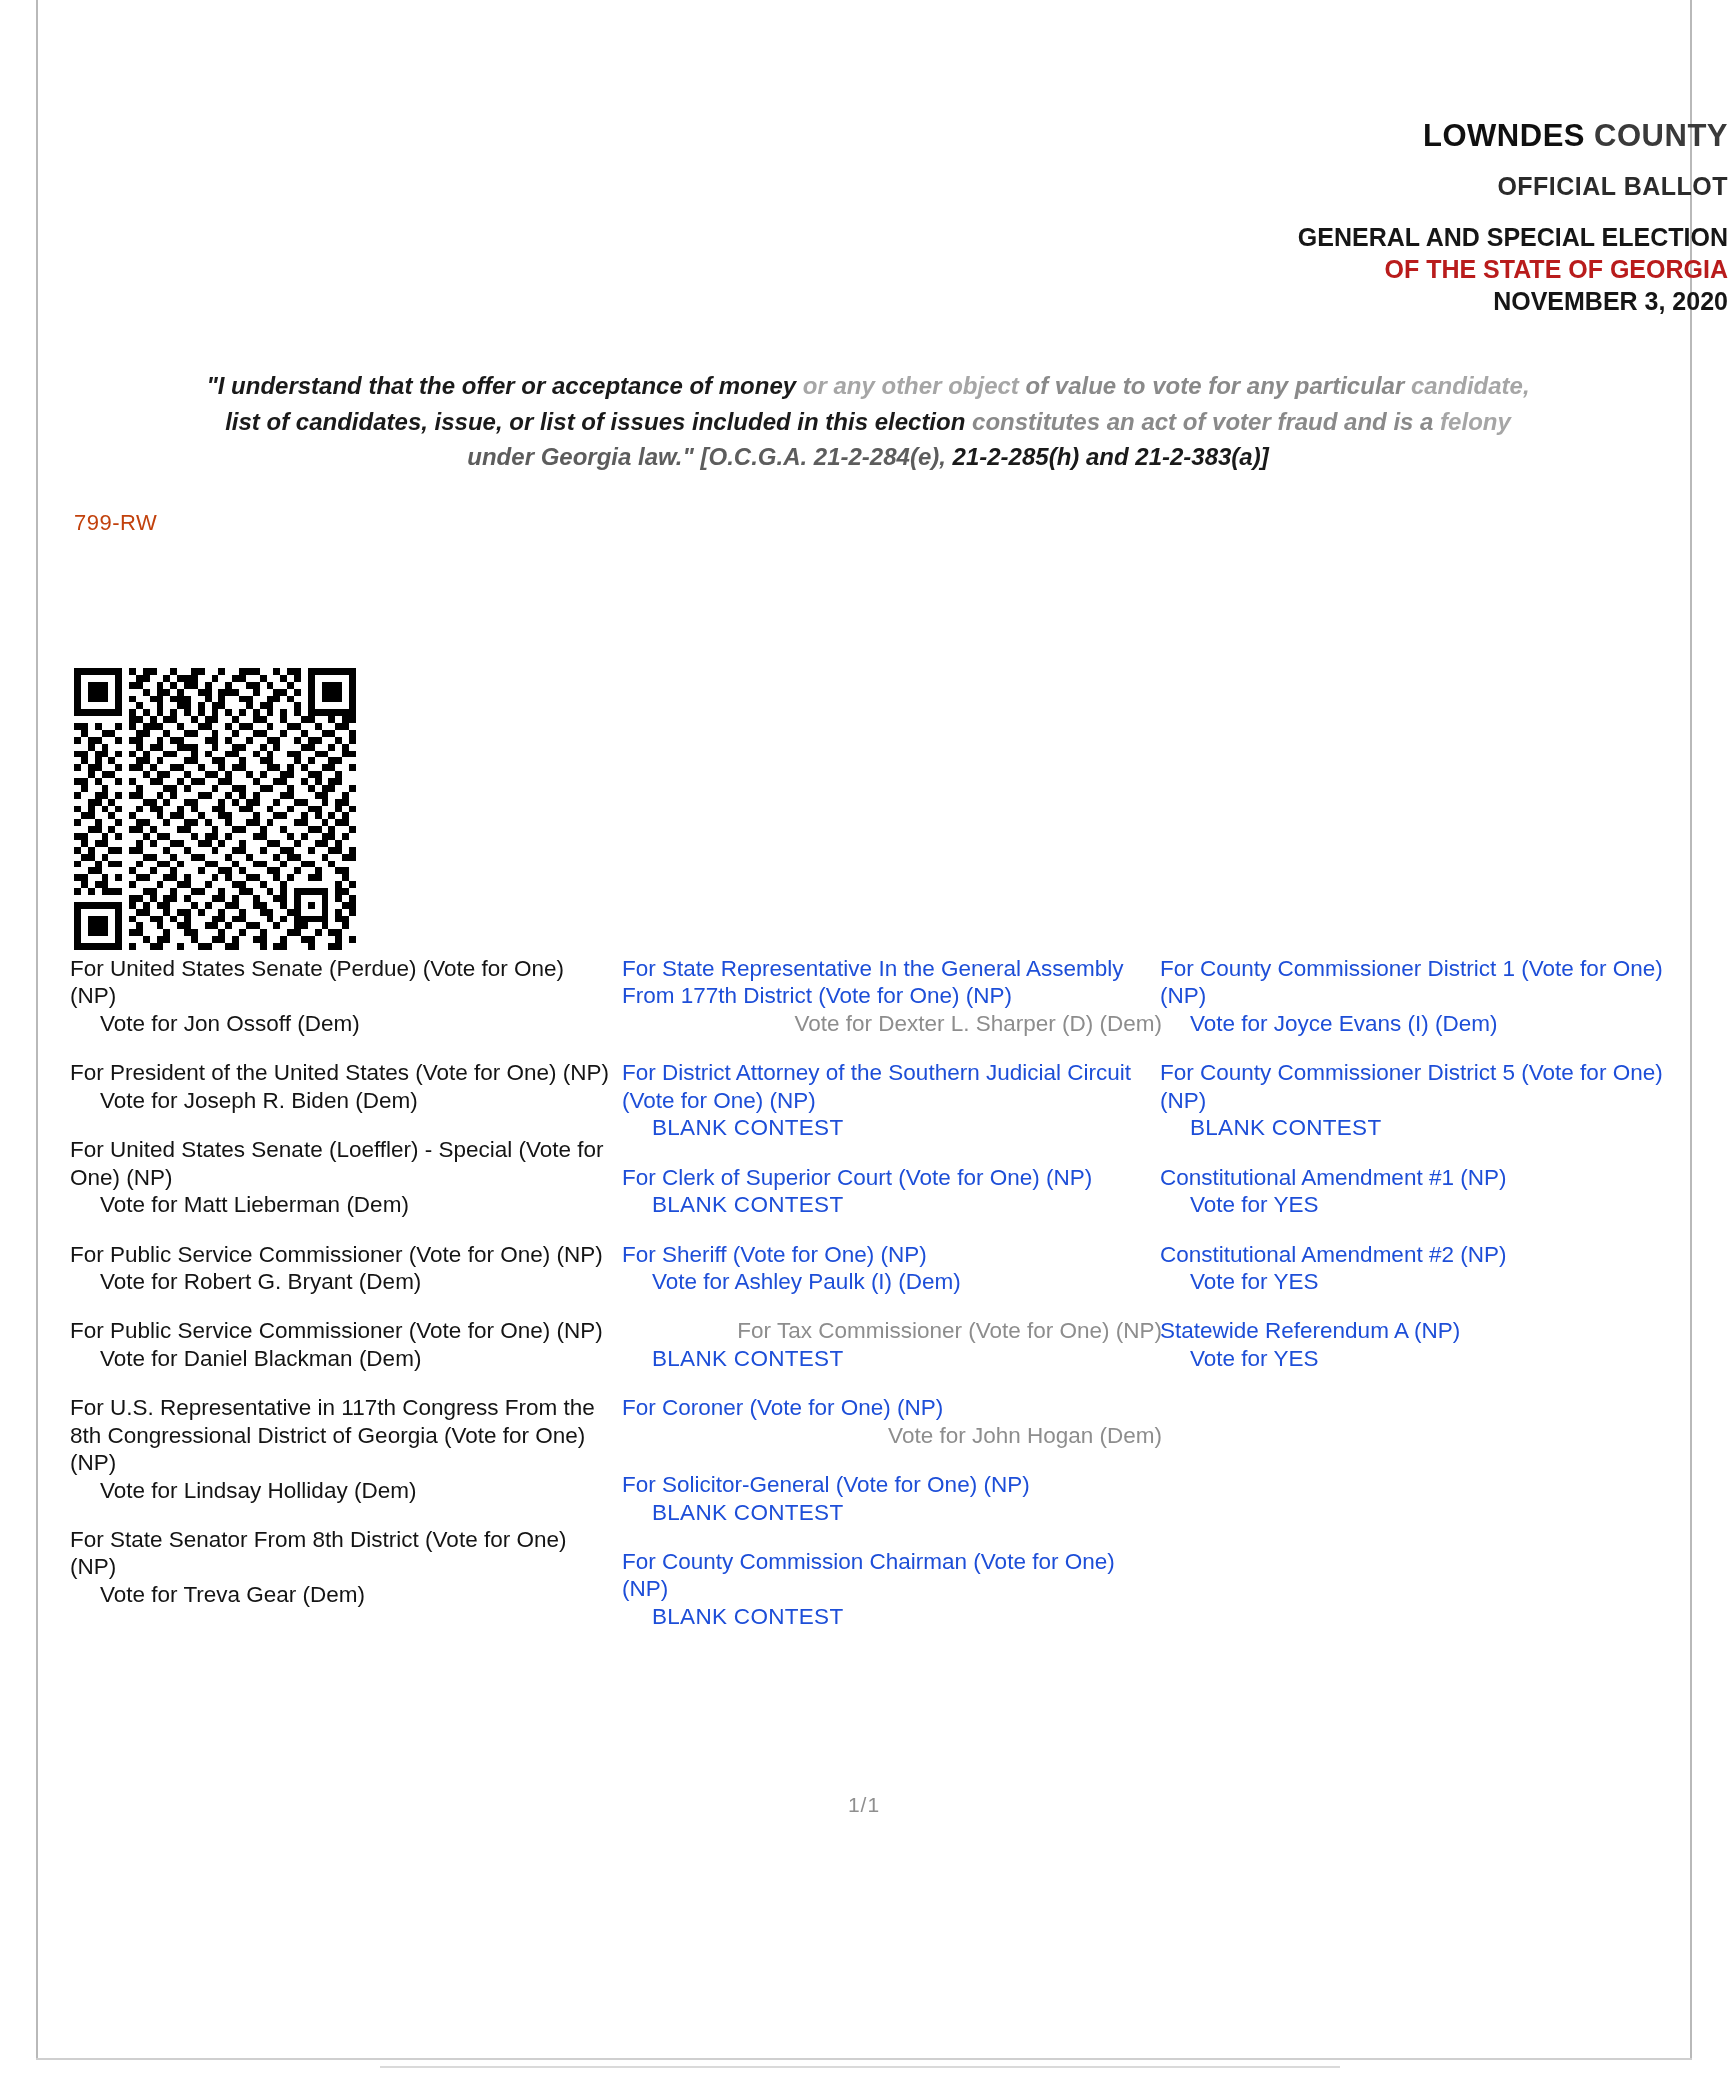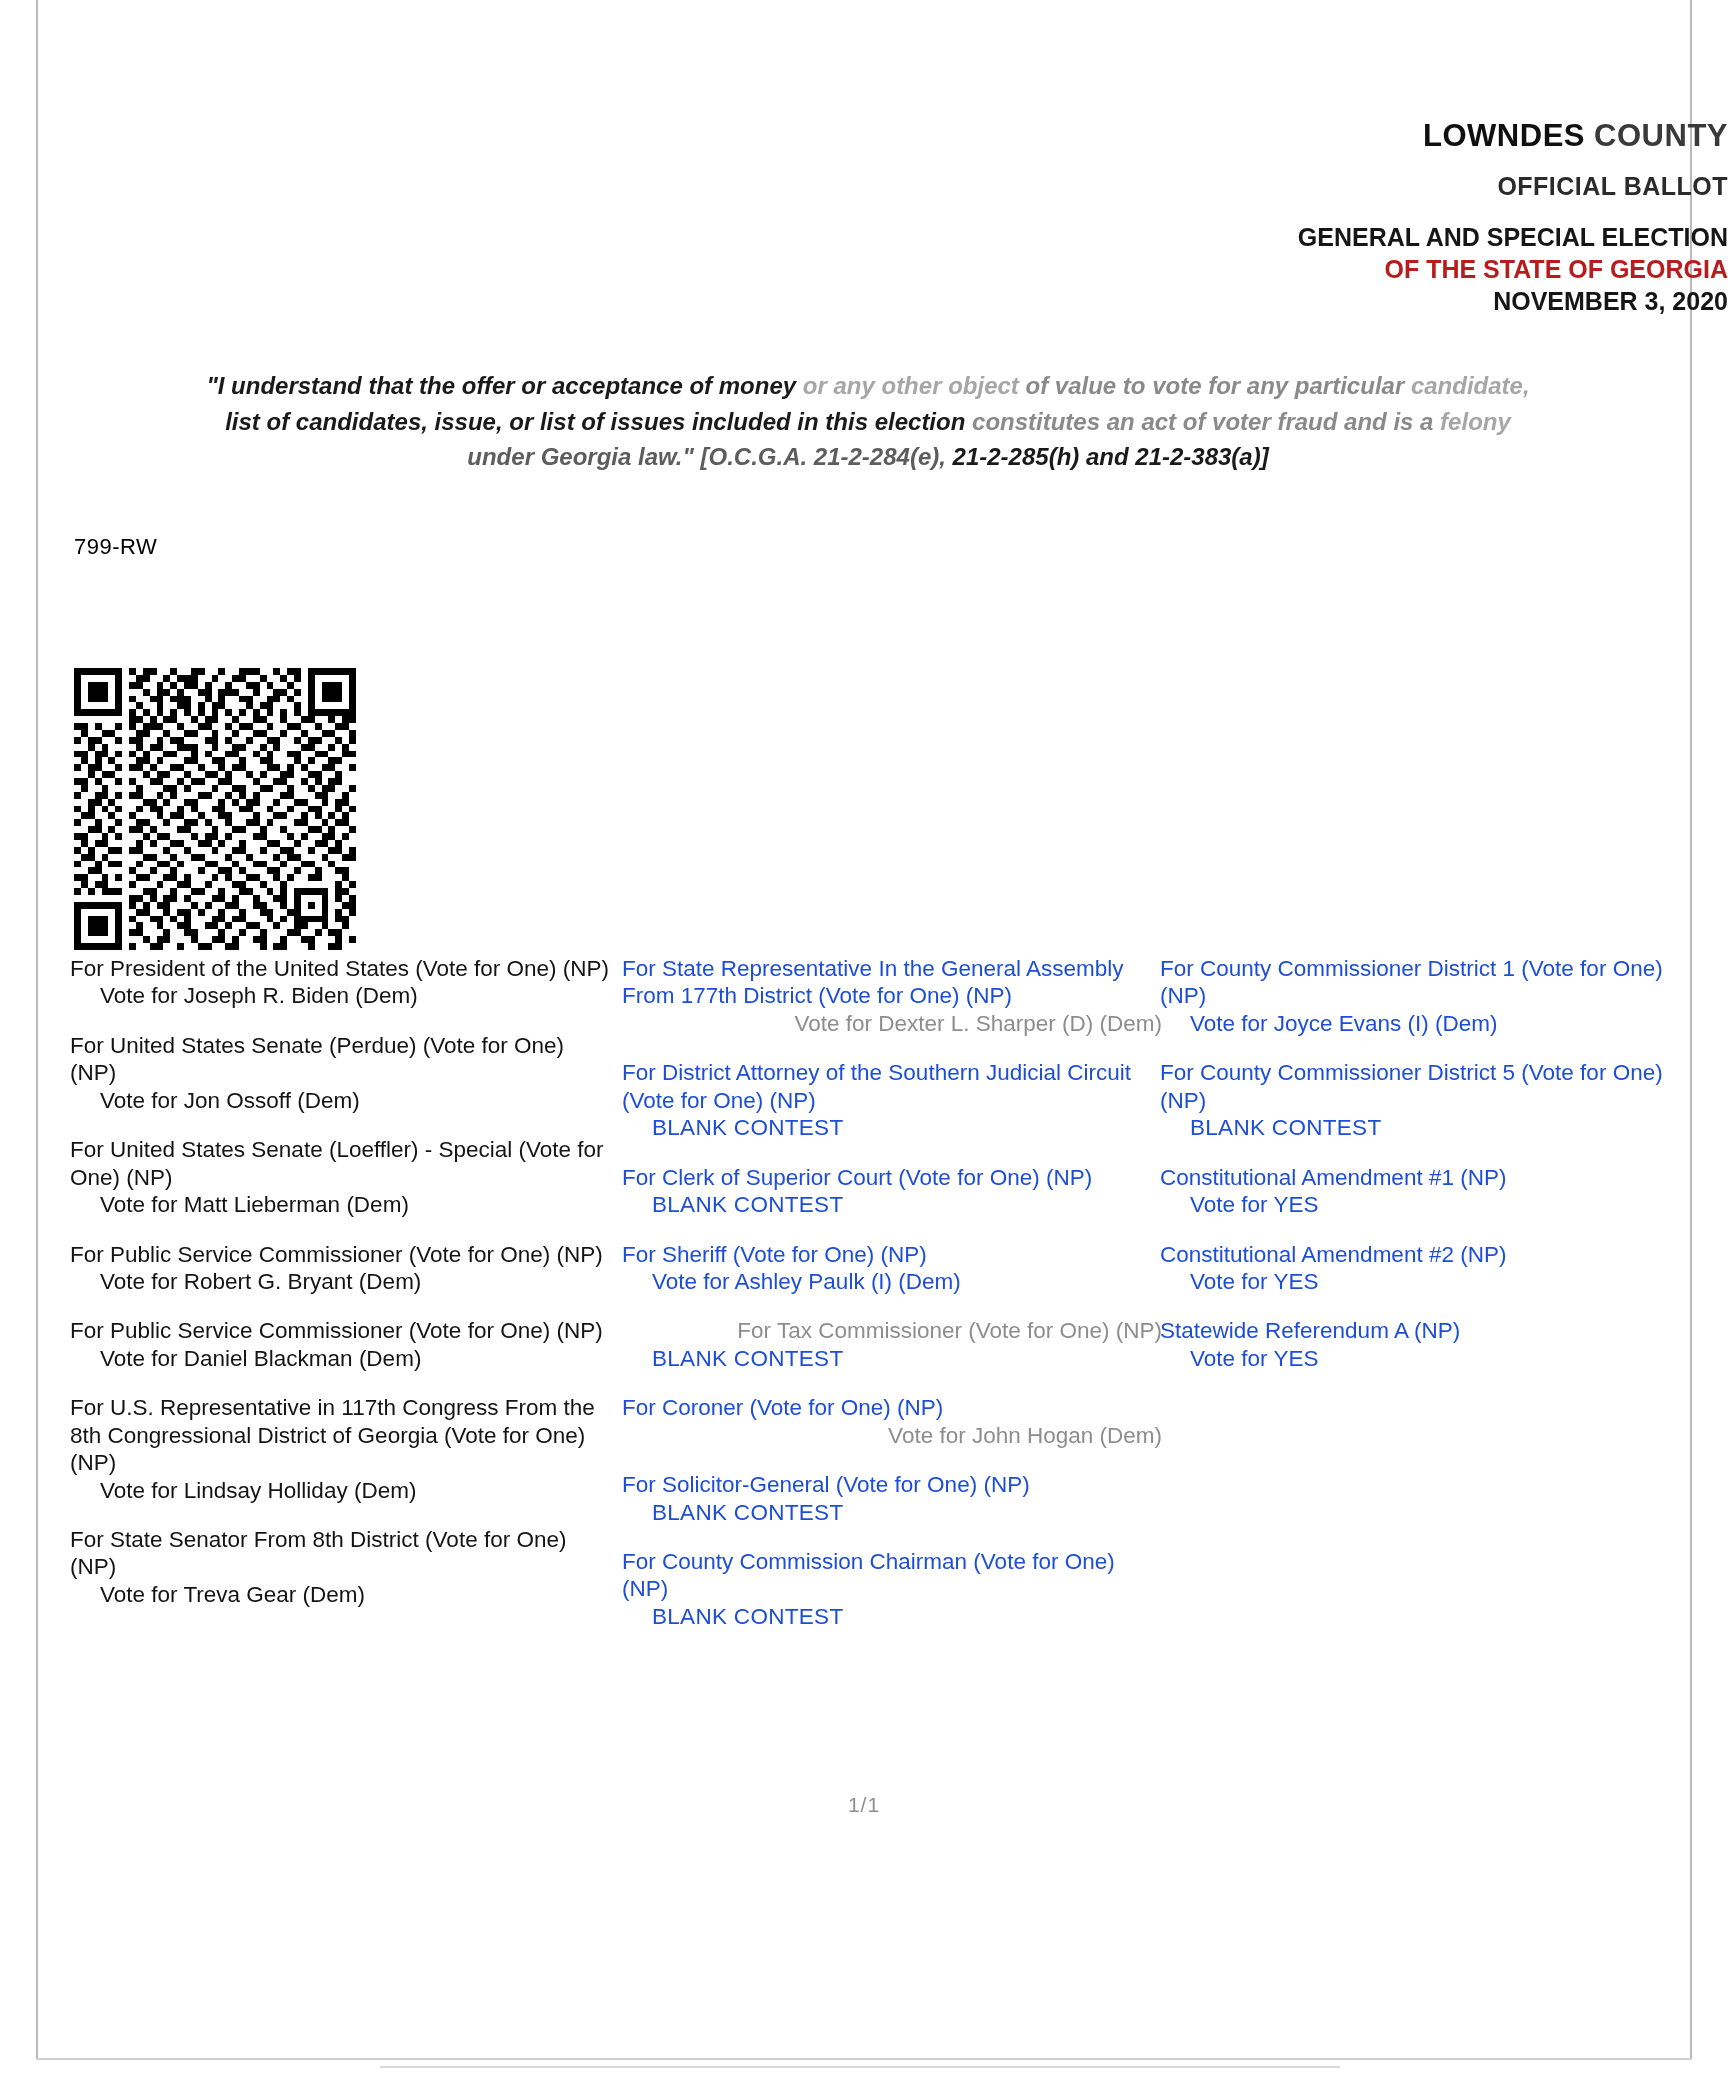--- a/index.html
+++ b/index.html
@@ -104,24 +104,24 @@
     font-size: 24px;
     line-height: 1.48;
     color: #1a1a1a;
   }
   .oath .fade1 { color: #5d5d5d; }
   .oath .fade2 { color: #8a8a8a; }
   .oath .fade3 { color: #a6a6a6; }
 
   .ballot-id {
     position: absolute;
-    left: 74px; top: 534px;
+    left: 74px; top: 510px;
     font-family: "Liberation Sans", sans-serif;
     font-size: 22px;
-    color: #000000;
+    color: #c2410c;
     letter-spacing: 0.5px;
   }
 
   .qr {
     position: absolute;
     left: 74px; top: 668px;
     width: 282px; height: 282px;
   }
   .qr svg { display: block; }
 
@@ -702,28 +702,28 @@
           <rect x="34" y="40" width="1" height="1"></rect>
           <rect x="37" y="40" width="2" height="1"></rect>
       </g>
     </svg>
   </div>
 
   <div class="columns">
 
     <div class="col col-1">
       <div class="contest">
+        <div class="contest-title f0">For United States Senate (Perdue)  (Vote for One) (NP)</div>
+        <div class="choice f0">Vote for Jon Ossoff (Dem)</div>
+      </div>
+      <div class="contest">
         <div class="contest-title f0">For President of the United States  (Vote for One) (NP)</div>
         <div class="choice f0">Vote for Joseph R. Biden (Dem)</div>
       </div>
       <div class="contest">
-        <div class="contest-title f0">For United States Senate (Perdue)  (Vote for One) (NP)</div>
-        <div class="choice f0">Vote for Jon Ossoff (Dem)</div>
-      </div>
-      <div class="contest">
         <div class="contest-title f0">For United States Senate (Loeffler) - Special  (Vote for One) (NP)</div>
         <div class="choice f0">Vote for Matt Lieberman (Dem)</div>
       </div>
       <div class="contest">
         <div class="contest-title f0">For Public Service Commissioner  (Vote for One) (NP)</div>
         <div class="choice f0">Vote for Robert G. Bryant (Dem)</div>
       </div>
       <div class="contest">
         <div class="contest-title f0">For Public Service Commissioner  (Vote for One) (NP)</div>
         <div class="choice f0">Vote for Daniel Blackman (Dem)</div>

